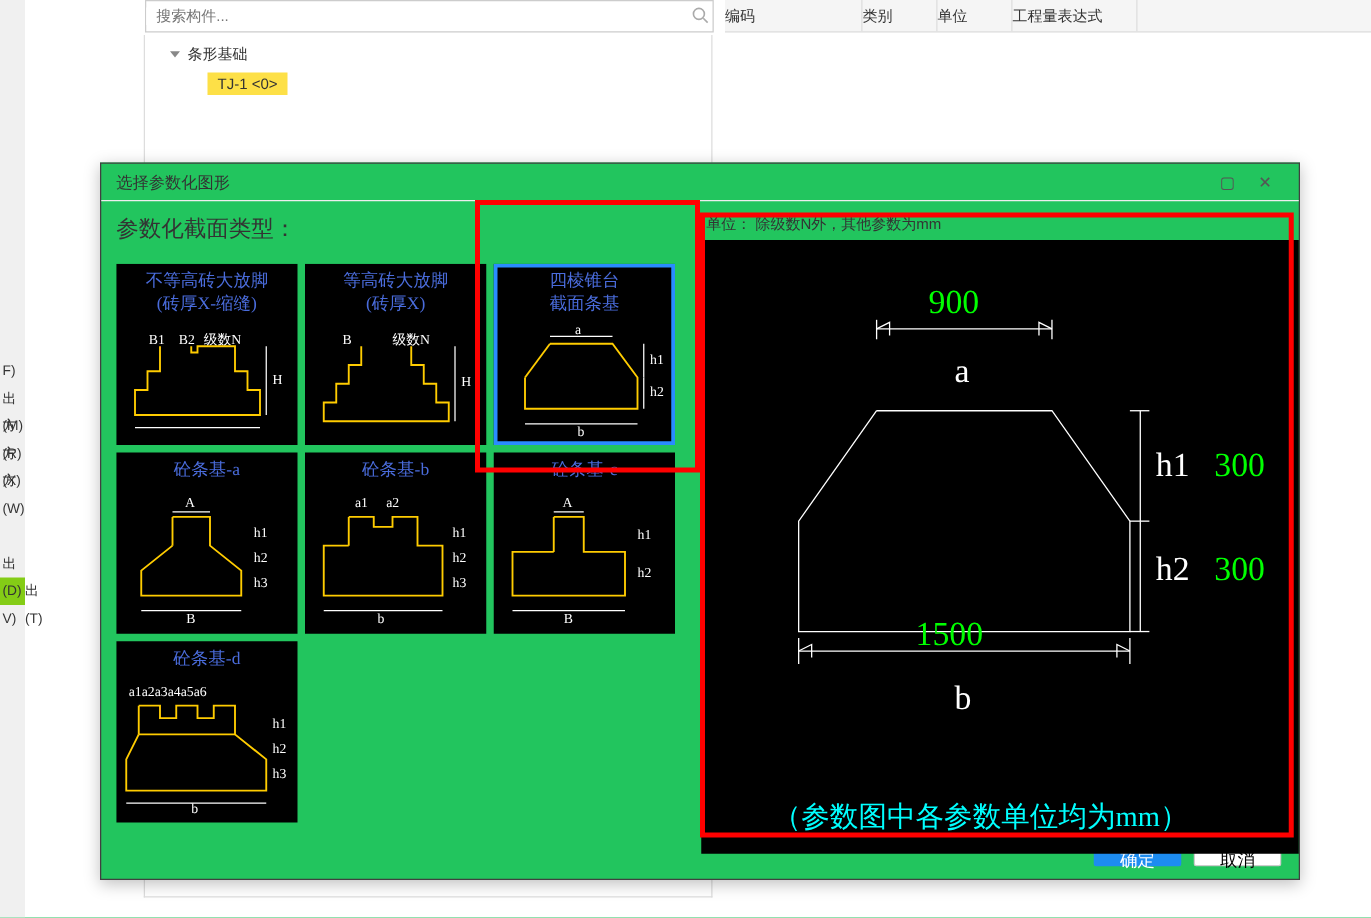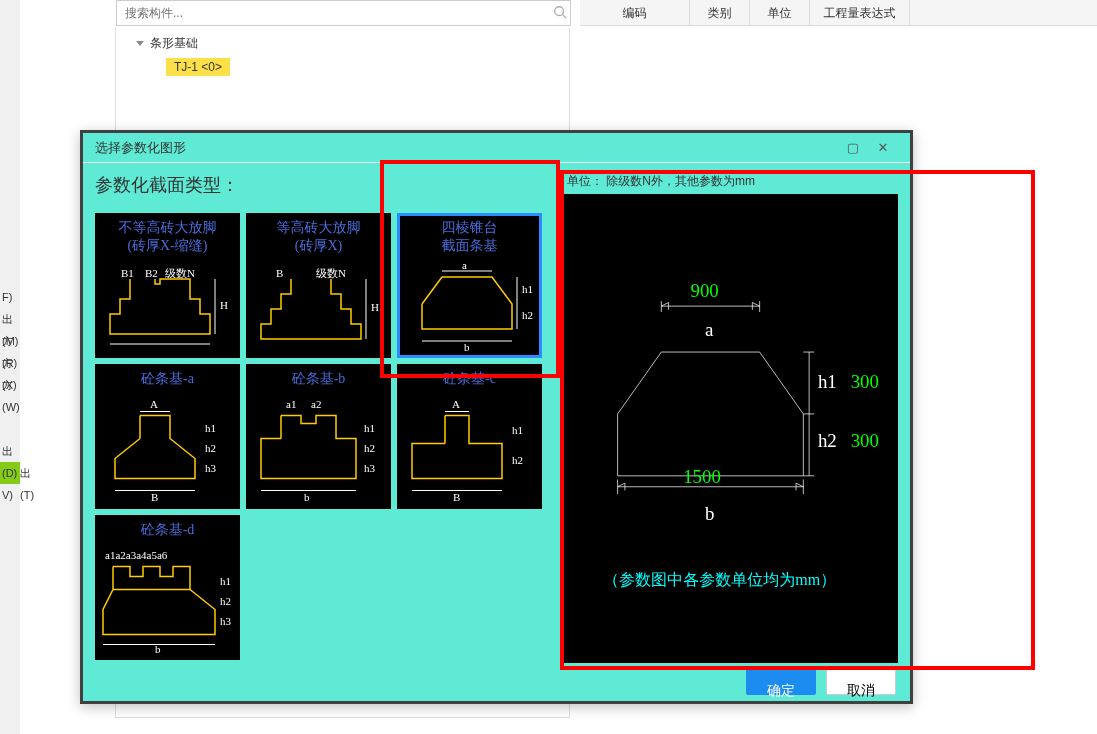--- a/index.html
+++ b/index.html
@@ -13,46 +13,46 @@
 .search-box { position: absolute; left: 116px; top: 0; width: 455px; height: 26px; border: 1px solid #ccc; display: flex; align-items: center; background: #fff; }
 .search-box input { flex: 1; border: none; outline: none; padding: 0 8px; font-size: 12px; color: #999; }
 .search-box .icon { width: 20px; color: #aaa; text-align: center; }
 
 .tree { position: absolute; left: 115px; top: 28px; width: 455px; height: 690px; border: 1px solid #ddd; border-top: none; background: #fff; padding-top: 4px; }
 .tree .node { padding: 3px 10px 3px 20px; color: #333; }
 .tree .child { margin-left: 30px; background: #fde047; display: inline-block; padding: 2px 8px; }
 .tree .arrow { display: inline-block; width: 0; height: 0; border-left: 4px solid transparent; border-right: 4px solid transparent; border-top: 5px solid #888; margin-right: 6px; vertical-align: middle; }
 
 .table-head { position: absolute; left: 580px; top: 0; right: 0; height: 26px; background: #f5f5f5; border-bottom: 1px solid #ddd; display: flex; }
-.table-head div { border-right: 1px solid #ddd; text-align: center; line-height: 26px; color: #333; }
+.table-head div { border-right: 1px solid #ddd; line-height: 26px; color: #333; }
 .th1 { width: 110px; } .th2 { width: 60px; } .th3 { flex: 1; } .th4 { width: 60px; } .th5 { width: 100px; }
 
 
-.dialog { position: absolute; left: 80px; top: 130px; width: 833px; height: 574px; background: #5eead4; border: 3px solid #404040; box-shadow: 0 3px 12px rgba(0,0,0,0.25); }
+.dialog { position: absolute; left: 80px; top: 130px; width: 960px; height: 574px; background: #22c55e; border: 1px solid #404040; box-shadow: 0 3px 12px rgba(0,0,0,0.25); }
 .dlg-title { height: 30px; line-height: 30px; padding: 0 12px; font-size: 13px; color: #333; border-bottom: 1px solid #eee; display: flex; }
 .dlg-title .t { flex: 1; }
 .dlg-title .wbtn { width: 30px; text-align: center; color: #555; cursor: pointer; }
 
 .dlg-body { display: flex; height: 500px; }
 .left-pane { width: 480px; padding: 10px 12px 0 12px; }
 .left-lbl { font-size: 18px; color: #333; margin-bottom: 16px; font-family: Liberation Mono, monospace; }
 .thumb-wrap { height: 460px; overflow-y: auto; padding-right: 4px; }
 .thumb-grid { display: flex; flex-wrap: wrap; gap: 6px; }
 .thumb { width: 145px; height: 145px; background: #000; display: flex; flex-direction: column; align-items: center; justify-content: flex-end; padding-top: 6px; cursor: pointer; }
 .thumb.selected { outline: 3px solid #2a8cff; outline-offset: -3px; }
 .thumb .ttl { color: #4a6cdc; font-size: 14px; text-align: center; line-height: 18px; font-family: "SimSun", serif; }
 .thumb .draw { flex: 1; width: 100%; }
 
 .thumb-wrap::-webkit-scrollbar { width: 10px; }
 .thumb-wrap::-webkit-scrollbar-thumb { background: #bbb; border-radius: 4px; }
 .thumb-wrap::-webkit-scrollbar-track { background: #eee; }
 
 .right-pane { flex: 1; display: flex; flex-direction: column; padding-top: 10px; }
 .right-lbl { font-size: 12px; color: #333; padding-left: 4px; margin-bottom: 4px; }
-.preview { flex: 1; background: #000; margin-right: 12px; position: relative; }
+.preview { flex: 1; background: #000; margin-right: 0; position: relative; }
 
 .dlg-footer { height: 38px; display: flex; justify-content: flex-end; align-items: center; padding-right: 14px; gap: 10px; }
 .btn { height: 26px; padding: 12px 20px; border: 1px solid #ccc; background: #fff; cursor: pointer; font-size: 14px; border-radius: 2px; }
 .btn.primary { background: #1d8cf0; color: #fff; border-color: #1d8cf0; }
 
 
 .redbox { position: absolute; border: 4px solid #ff0000; pointer-events: none; }
 
 
 .pv-dim { fill: #00ff00; font-size: 26px; font-family: "SimSun", serif; }

